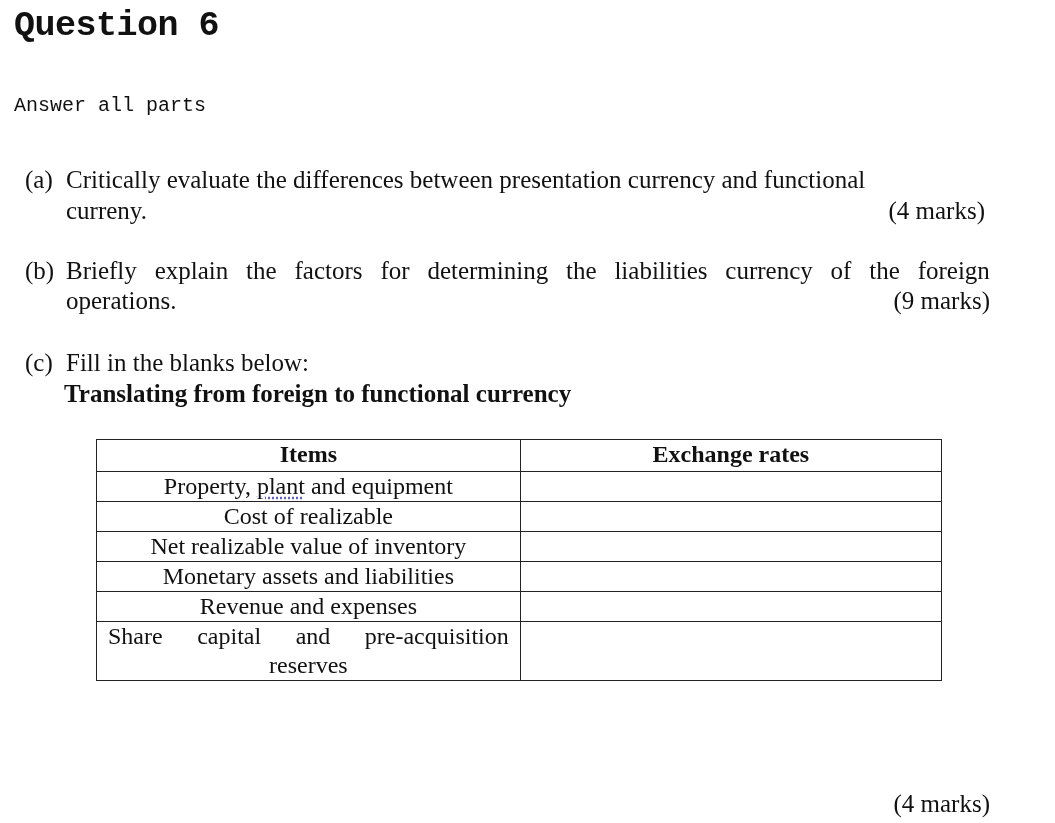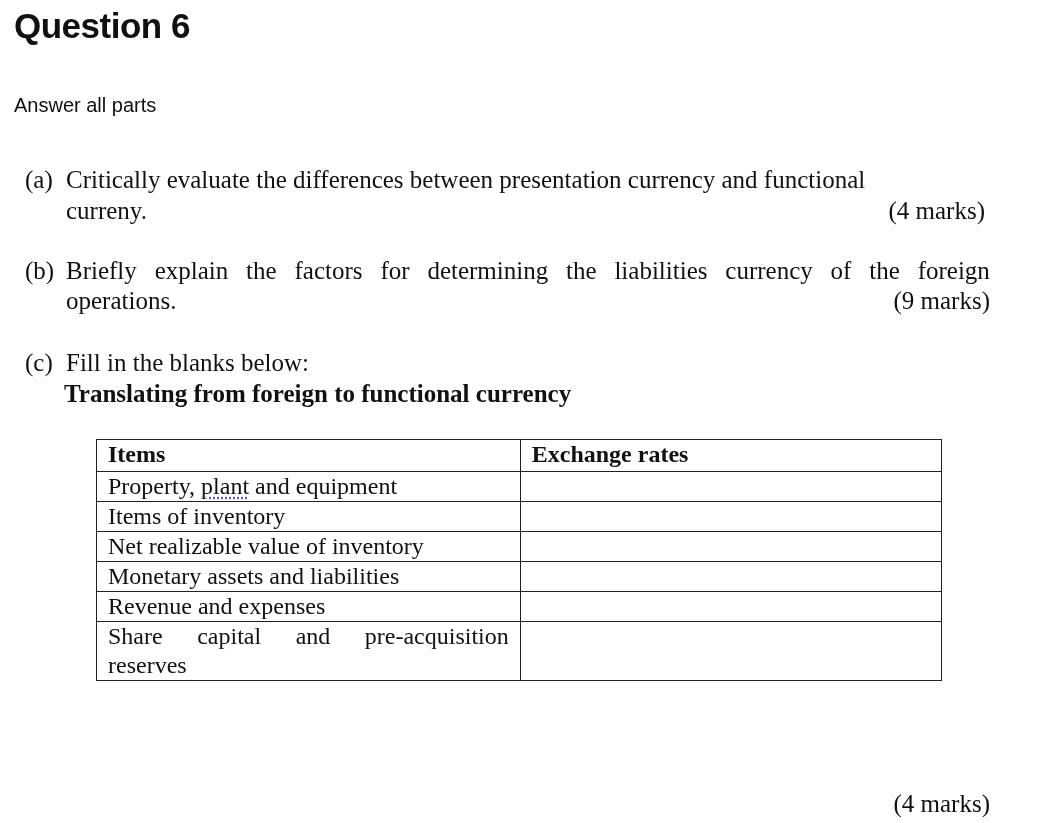--- a/index.html
+++ b/index.html
@@ -1,35 +1,35 @@
 <!DOCTYPE html>
 <html><head>
 <meta charset="utf-8">
 <style>
   html, body { margin: 0; padding: 0; background: #ffffff; }
   body { width: 1055px; height: 823px; position: relative; overflow: hidden; color: #111; }
-  .sans { font-family: Liberation Sans, sans-serif; text-align: center; }
+  .sans { font-family: Liberation Mono, monospace; text-align: center; }
   .serif { font-family: "Liberation Serif", "DejaVu Serif", serif; }
   .abs { position: absolute; white-space: nowrap; }
 
   #q-title { left: 14px; top: 6px; font-size: 35px; font-weight: bold; letter-spacing: -0.5px; }
   #instruction { left: 14px; top: 94px; font-size: 20px; }
 
   .part { font-size: 25px; line-height: 31px; }
   .label { position: absolute; left: 25px; }
   .line { position: absolute; left: 66px; }
   .marks { position: absolute; }
 
   table.rates {
     position: absolute; left: 96px; top: 439px;
     border-collapse: collapse; width: 846px;
     font-family: "Liberation Serif", "DejaVu Serif", serif; font-size: 24px;
   }
   table.rates td, table.rates th {
-    border: 1.5px solid #222; padding: 0 11px; vertical-align: top; text-align: left;
+    border: 1.5px solid #222; padding: 0 11px; vertical-align: top; text-align: center;
     line-height: 29px;
   }
   table.rates th { font-weight: bold; height: 31px; }
   table.rates col.c1 { width: 424px; }
   table.rates col.c2 { width: 422px; }
   .jl { display: flex; justify-content: space-between; gap: 16px; }
   .spell { text-decoration: underline dotted #5b5bd6; text-underline-offset: 3px; }
 </style>
 </head>
 <body>
@@ -78,21 +78,21 @@
   <tbody>
       <tr>
     <th>Items</th>
     <th>Exchange rates</th>
   </tr>
   <tr>
     <td><span>Property, </span><span class="spell">plant</span><span> and equipment</span></td>
     <td></td>
   </tr>
   <tr>
-    <td>Items of inventory</td>
+    <td>Cost of realizable</td>
     <td></td>
   </tr>
   <tr>
     <td>Net realizable value of inventory</td>
     <td></td>
   </tr>
   <tr>
     <td>Monetary assets and liabilities</td>
     <td></td>
   </tr>

